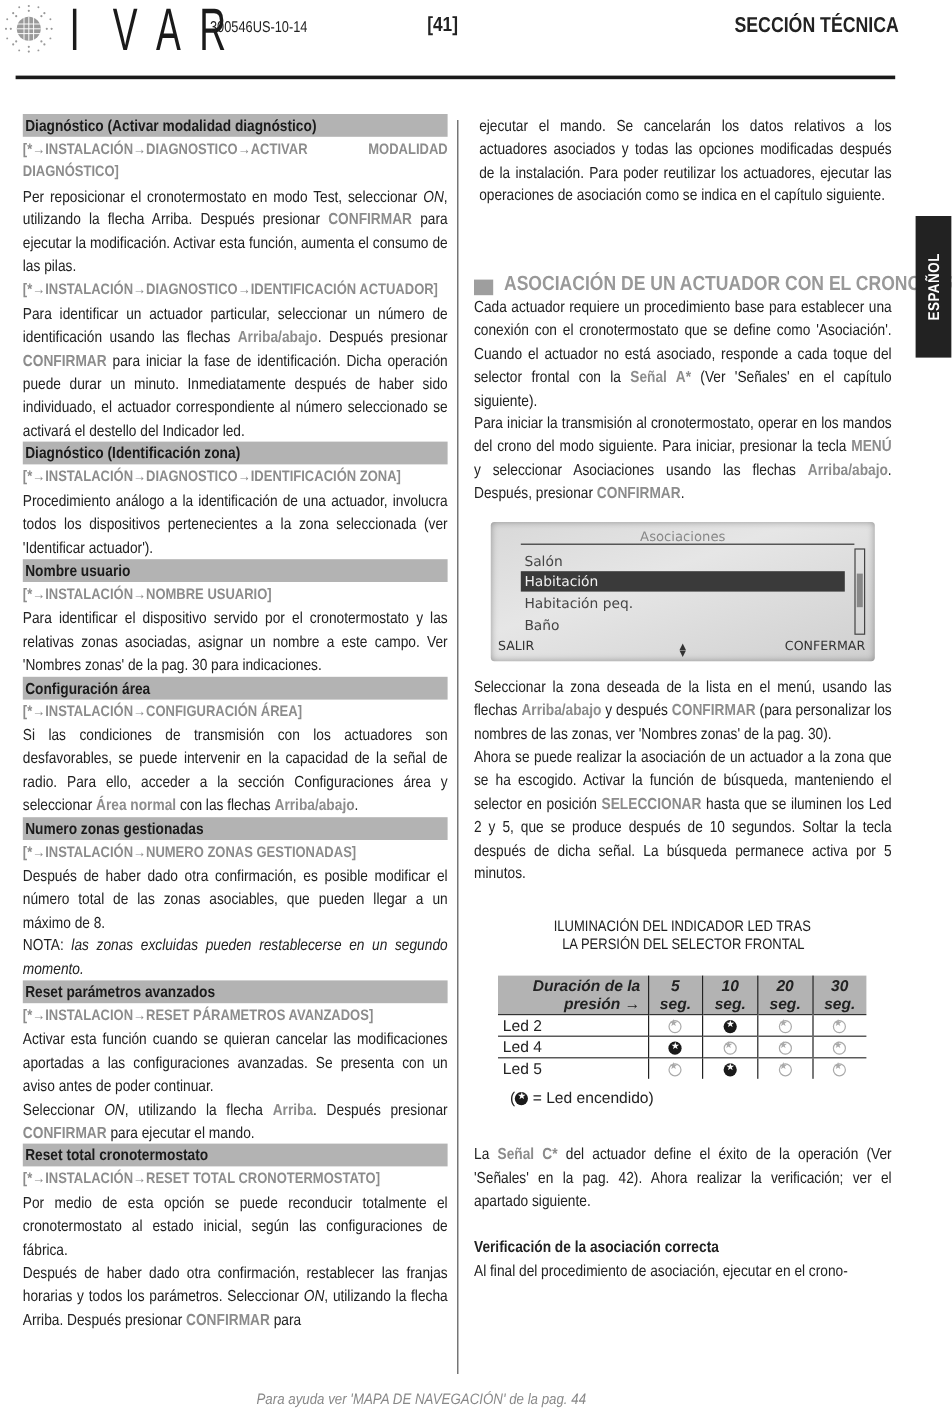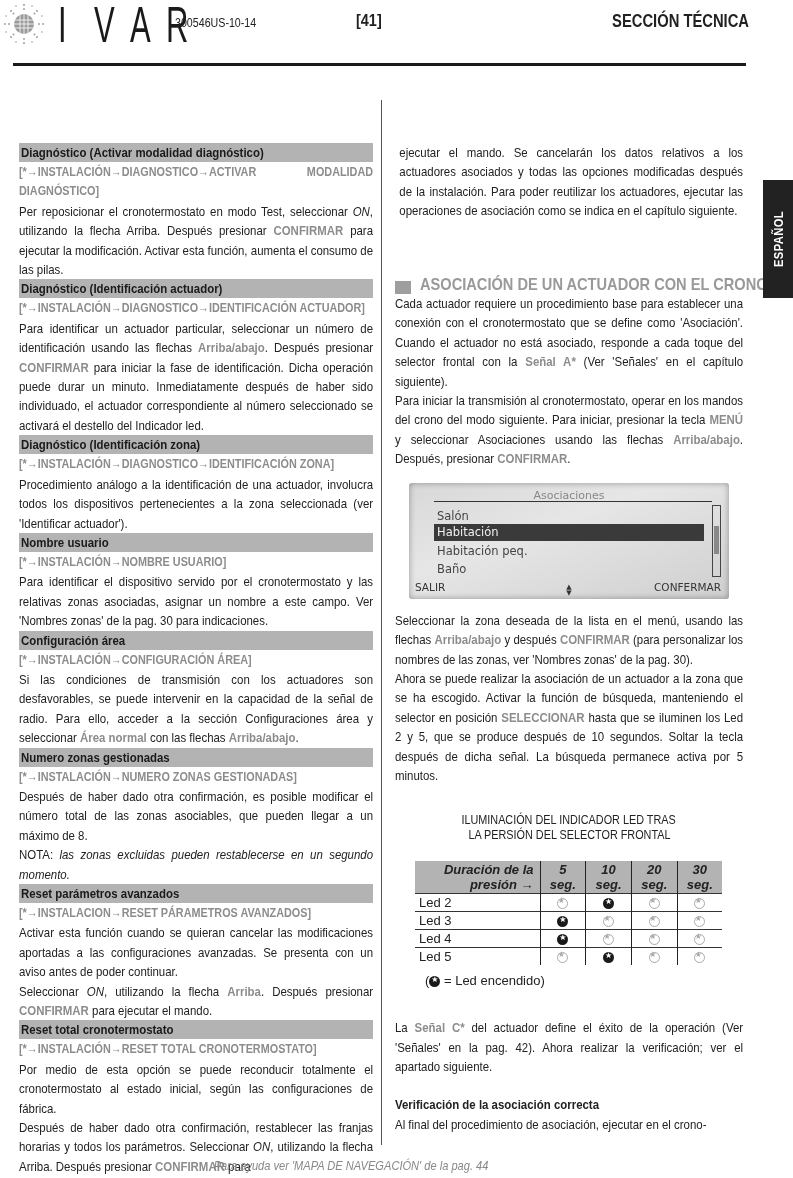--- a/index.html
+++ b/index.html
@@ -10,21 +10,21 @@
   .hdr { position: absolute; left: 0; top: 0; width: 793px; height: 66px; }
   .logo-globe { position: absolute; left: 2px; top: 2px; width: 44px; height: 44px; }
   .logo-word { position: absolute; left: 58px; top: 0px; height: 50px; display: flex; gap: 14px; }
   .logo-word span { font-family: "Liberation Sans Narrow","Liberation Sans", sans-serif; font-size: 50px; line-height: 50px; font-weight: 400; color: #1a1a1a; transform: scaleX(0.62); transform-origin: 0 0; display: inline-block; width: 22px; letter-spacing: 0; }
   .doc-code { position: absolute; left: 175px; top: 15px; font-size: 13px; color: #222; transform: scaleX(0.82); transform-origin: 0 0; white-space: nowrap; }
   .page-num { position: absolute; left: 356px; top: 11px; font-size: 17px; font-weight: bold; color: #222; transform: scaleX(0.85); transform-origin: 0 0; }
   .section-title { position: absolute; right: 44px; top: 11px; font-size: 18px; font-weight: bold; color: #222; transform: scaleX(0.82); transform-origin: 100% 0; white-space: nowrap; }
   .hrule { position: absolute; left: 13px; top: 63px; width: 733px; height: 3px; background: #1a1a1a; }
 
   
-  .col { position: absolute; top: 95px; font-size: 13.3px; line-height: 19.4px; color: #222; margin-top: 48px; }
+  .col { position: absolute; top: 95px; font-size: 13.3px; line-height: 19.4px; color: #222; }
   .col-left { left: 19px; width: 354px; }
   .col-right { left: 395px; width: 348px; }
   .col-divider { position: absolute; left: 381px; top: 100px; width: 1px; height: 1045px; background: #555; }
 
   .txt { text-align: justify; transform: scaleX(0.86); transform-origin: 0 0; width: 116.3%; }
   .sec-bar { background: #b3b3b3; height: 19px; line-height: 19px; padding-left: 2px; font-weight: bold; color: #1a1a1a; font-size: 13.3px; }
   .sec-bar span { display: inline-block; transform: scaleX(0.86); transform-origin: 0 0; white-space: nowrap; }
   .path { color: #8c8c8c; font-weight: bold; font-size: 12.6px; letter-spacing: 0; }
   .hl { color: #8c8c8c; font-weight: bold; }
   .it { font-style: italic; }
@@ -122,21 +122,20 @@
   <div class="doc-code">300546US-10-14</div>
   <div class="page-num">[41]</div>
   <div class="section-title">SECCIÓN TÉCNICA</div>
   <div class="hrule"></div>
 </div>
 
 <div class="col col-left" id="left-col">
     <div class="sec-bar"><span>Diagnóstico (Activar modalidad diagnóstico)</span></div>
     <div class="txt path" style="margin-top: 1px;">[*→INSTALACIÓN→DIAGNOSTICO→ACTIVAR MODALIDAD DIAGNÓSTICO]</div>
     <div class="txt"><span>Per reposicionar el cronotermostato en modo Test, seleccionar </span><span class="it">ON</span><span>, utilizando la flecha Arriba. Después presionar </span><span class="hl">CONFIRMAR</span><span> para ejecutar la modificación. Activar esta función, aumenta el consumo de las pilas.</span></div>
-    <div class="sec-bar"><span>Diagnóstico (Identificación actuador)</span></div>
     <div class="txt path" style="margin-top: 1px;">[*→INSTALACIÓN→DIAGNOSTICO→IDENTIFICACIÓN ACTUADOR]</div>
     <div class="txt"><span>Para identificar un actuador particular, seleccionar un número de identificación usando las flechas </span><span class="hl">Arriba/abajo</span><span>. Después presionar </span><span class="hl">CONFIRMAR</span><span> para iniciar la fase de identificación. Dicha operación puede durar un minuto. Inmediatamente después de haber sido individuado, el actuador correspondiente al número seleccionado se activará el destello del Indicador led.</span></div>
     <div class="sec-bar"><span>Diagnóstico (Identificación zona)</span></div>
     <div class="txt path" style="margin-top: 1px;">[*→INSTALACIÓN→DIAGNOSTICO→IDENTIFICACIÓN ZONA]</div>
     <div class="txt"><span>Procedimiento análogo a la identificación de una actuador, involucra todos los dispositivos pertenecientes a la zona seleccionada (ver 'Identificar actuador').</span></div>
     <div class="sec-bar"><span>Nombre usuario</span></div>
     <div class="txt path" style="margin-top: 1px;">[*→INSTALACIÓN→NOMBRE USUARIO]</div>
     <div class="txt"><span>Para identificar el dispositivo servido por el cronotermostato y las relativas zonas asociadas, asignar un nombre a este campo. Ver 'Nombres zonas' de la pag. 30 para indicaciones.</span></div>
     <div class="sec-bar"><span>Configuración área</span></div>
     <div class="txt path" style="margin-top: 1px;">[*→INSTALACIÓN→CONFIGURACIÓN ÁREA]</div>
@@ -204,27 +203,20 @@
     </thead>
     <tbody id="led-body">
         <tr>
           <td class="lbl">Led 2</td>
           <td><span class="star off"></span></td>
           <td><span class="star on"></span></td>
           <td><span class="star off"></span></td>
           <td><span class="star off"></span></td>
         </tr>
         <tr>
-          <td class="lbl">Led 3</td>
-          <td><span class="star on"></span></td>
-          <td><span class="star off"></span></td>
-          <td><span class="star off"></span></td>
-          <td><span class="star off"></span></td>
-        </tr>
-        <tr>
           <td class="lbl">Led 4</td>
           <td><span class="star on"></span></td>
           <td><span class="star off"></span></td>
           <td><span class="star off"></span></td>
           <td><span class="star off"></span></td>
         </tr>
         <tr>
           <td class="lbl">Led 5</td>
           <td><span class="star off"></span></td>
           <td><span class="star on"></span></td>

